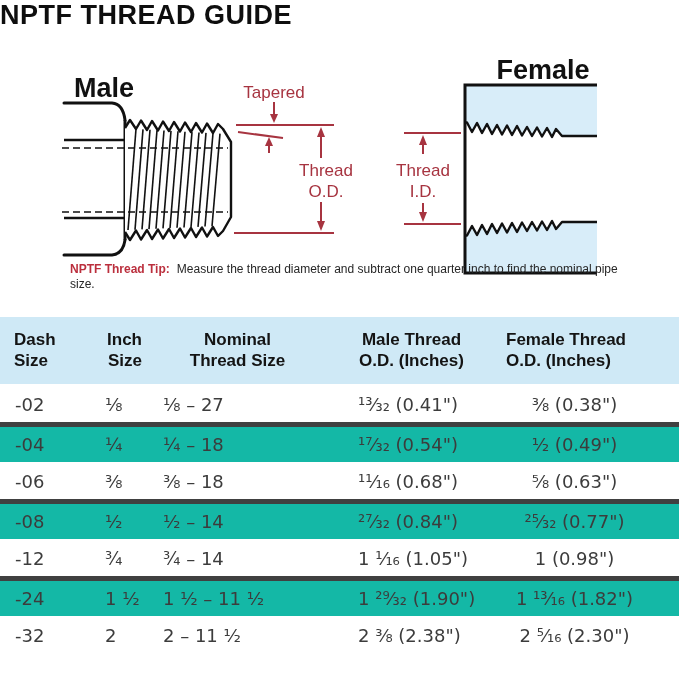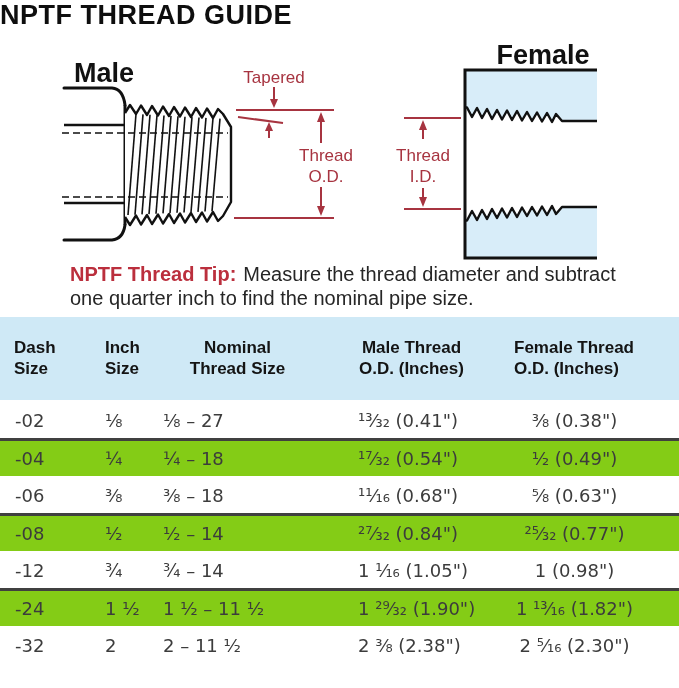--- a/index.html
+++ b/index.html
@@ -5,42 +5,42 @@
   html,body { margin:0; padding:0; background:#fff; }
   .page {
     position:relative; width:679px; height:688px; background:#fff;
     font-family:"Liberation Sans", sans-serif; overflow:hidden;
   }
   h1.title {
     position:absolute; top:0; left:0; width:679px; margin:0;
     text-align:left; font-size:27px; font-weight:bold; color:#0e0e0e;
     letter-spacing:0.5px;
   }
-  .diagram-wrap { position:absolute; top:35px; left:0; width:675px; height:230px; }
+  .diagram-wrap { position:absolute; top:50px; left:0; width:675px; height:230px; }
   svg text.big-label { font:bold 27px "Liberation Sans", sans-serif; fill:#111; }
   svg text.dim-label { font:17px "Liberation Sans", sans-serif; fill:#a73440; }
   .tip {
     position:absolute; top:262px; left:70px; width:556px;
-    font-size:20px; line-height:1.22; color:#262626;
+    font-size:12px; line-height:1.22; color:#262626;
   }
   .tip .tip-label { color:#bb2f3d; font-weight:bold; margin-right:7px; }
   table.spec {
     position:absolute; top:317px; left:0; width:679px;
     border-collapse:separate; border-spacing:0; table-layout:fixed;
   }
   table.spec th {
     background:#cfe9f6; height:51px; font-weight:bold; font-size:17px;
     color:#141414; white-space:pre-line; line-height:1.18; vertical-align:middle;
-    border-bottom:3px solid #fff; padding:16px;
+    border-bottom:3px solid #fff; padding:8px;
   }
   table.spec td {
     height:35px; font-size:18px; color:#3c3c3c; vertical-align:middle; padding:0;
     font-family:"DejaVu Sans","Liberation Sans",sans-serif;
   }
-  tr.blue td { background:#84cc16; border-top:3px solid #404040; border-bottom:2px solid #fff; }
+  tr.blue td { background:#14b8a6; border-top:5px solid #404040; border-bottom:2px solid #fff; }
   .c1h { text-align:left; padding-left:14px !important; }
   .c2h { text-align:right; padding-left:17px !important; }
   .c3h, .c4h { text-align:center; }
   .c5h { text-align:left; padding-right:18px !important; }
   td.c1 { padding-left:15px !important; }
   td.c2 { padding-left:17px !important; }
   td.c3 { padding-left:13px !important; }
   td.c4 { padding-left:33px !important; }
   td.c5 { text-align:center; padding-right:28px !important; }
 </style>

